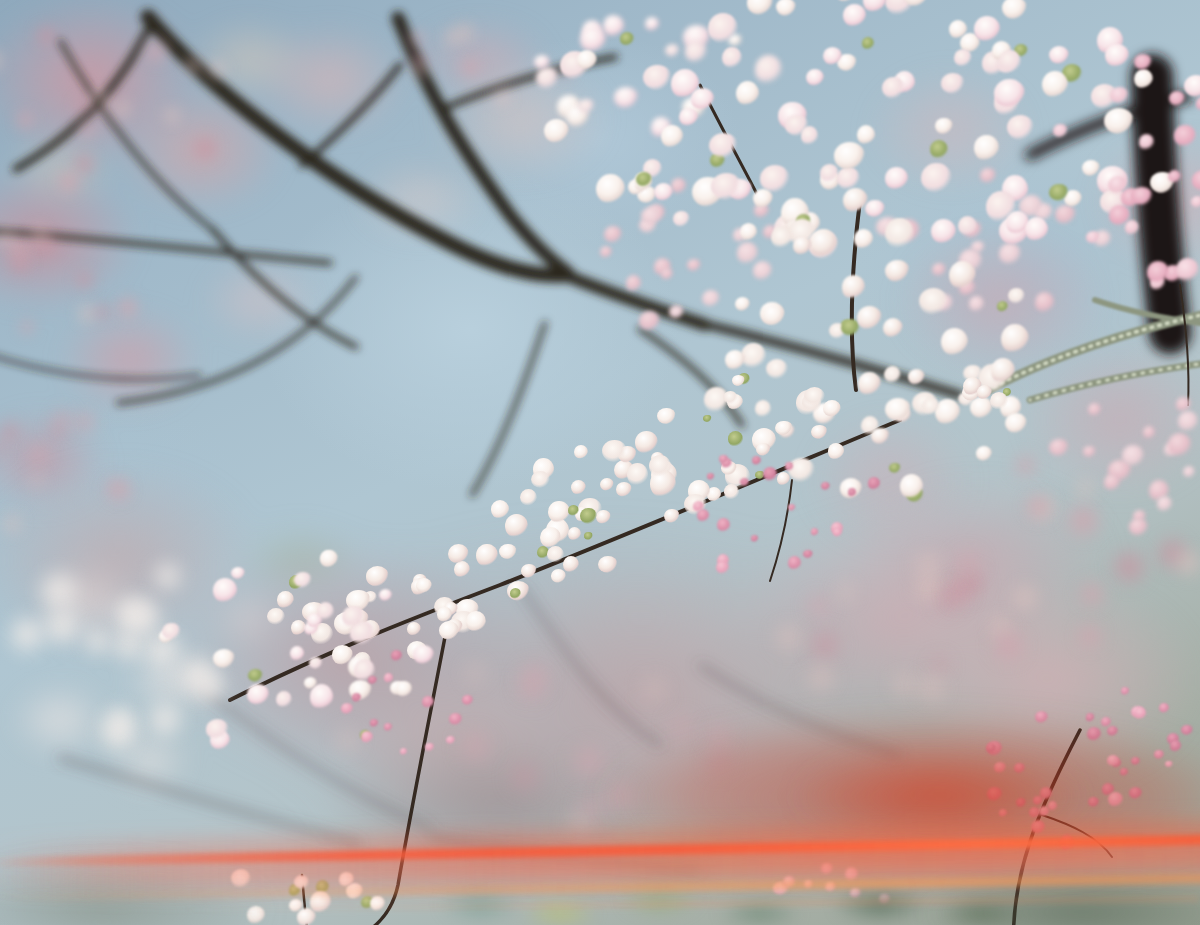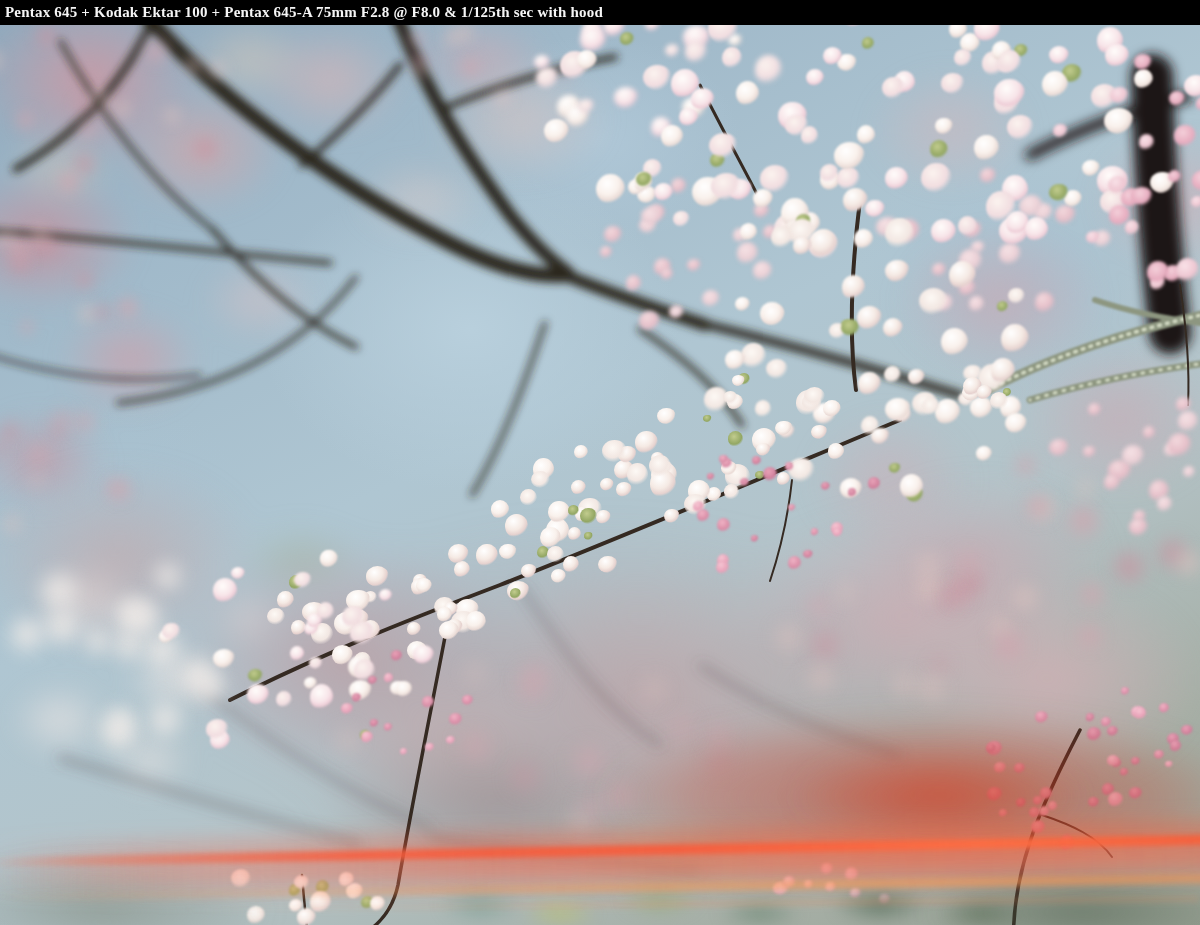--- a/index.html
+++ b/index.html
@@ -734,17 +734,14 @@
     <div class="layer leak-wash2"></div>
     <div class="layer leak-glow"></div>
     <div class="layer leak-core"></div>
     <div class="layer leak-salmon"></div>
     <div class="layer leak-line2"></div>
     <div class="layer leak-line3"></div>
 
     <div class="layer vignette"></div>
   </div>
 
-  <div class="caption-bar">
-    <span>Pentax 645 + Kodak Ektar 100 + Pentax 645-A 75mm F2.8 @ F8.0 &amp; 1/125th sec with hood</span>
-  </div>
 
 </div>
 
 </body></html>

